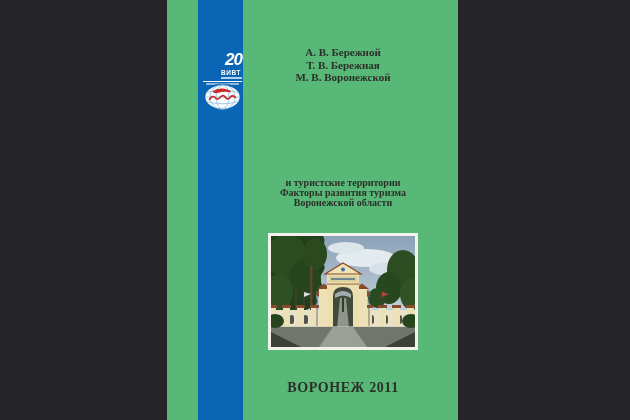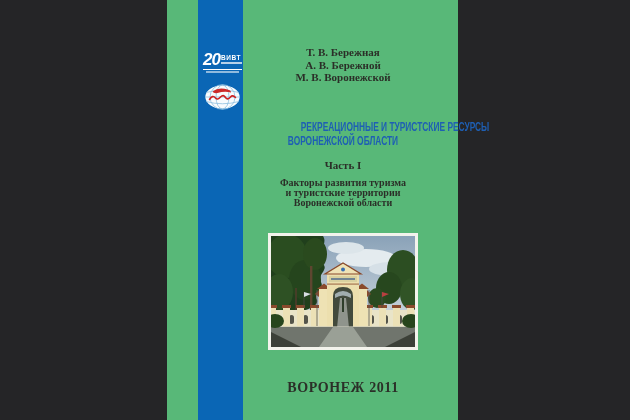--- a/index.html
+++ b/index.html
@@ -13,21 +13,21 @@
   .cover{
     position:absolute;left:167px;top:0;width:291px;height:420px;
     background:#58b878;
   }
   .band{
     position:absolute;left:31px;top:0;width:45px;height:420px;
     background:#0a66b5;
   }
   
   .vivt{position:absolute;left:5px;top:52px;width:39px;color:#fff;font-family:"Liberation Sans",sans-serif;}
-  .vivt-row{display:flex;align-items:flex-start;}
+  .vivt-row{display:flex;align-items:flex-end;flex-direction:column;}
   .vivt-num{font-style:italic;font-weight:700;font-size:17px;line-height:15px;letter-spacing:-1px;}
   .vivt-col{display:flex;flex-direction:column;padding-top:2px;margin-left:1px;}
   .vivt-txt{font-weight:700;font-size:6.5px;line-height:7px;letter-spacing:0.6px;}
   .vivt-microbar{width:21px;height:2px;background:rgba(255,255,255,.7);margin-top:1px;}
   .vivt-underline{width:39px;height:1px;background:#fff;margin-top:2px;}
   .vivt-bottombar{width:33px;height:2px;background:rgba(255,255,255,.55);margin:1px 0 0 3px;}
   
   .globe{position:absolute;left:5px;top:83px;width:39px;height:28px;}
   .globe svg{display:block;width:100%;height:100%;}
   
@@ -83,35 +83,30 @@
           </g>
           <path d="M9.5,8.5 Q14.5,4.5 21.5,5.8 Q28.5,7 28,9.5 Q21.5,8 14.5,10 Q10.5,10.6 9.5,8.5 Z" fill="#cc2a2a"></path>
           <path d="M6.5,16.5 Q9.5,11.5 12.5,15 Q14.5,17.5 17.5,14 Q20.5,11 22.5,14.5 Q24.5,17.5 27.5,14 Q29.5,11.5 32.5,14.5" stroke="#cc2222" stroke-width="1.6" fill="none" stroke-linecap="round"></path>
         </svg>
       </div>
     </div>
 
     <div class="content">
 
       <div class="authors">
+        <div>А. В. Бережной</div>
         <div>Т. В. Бережная</div>
-        <div>А. В. Бережной</div>
         <div>М. В. Воронежской</div>
       </div>
 
-      <div class="title">
-        <div><span class="cond">РЕКРЕАЦИОННЫЕ И ТУРИСТСКИЕ РЕСУРСЫ</span></div>
-        <div><span class="cond">ВОРОНЕЖСКОЙ ОБЛАСТИ</span></div>
-      </div>
-
-      <div class="part">Часть I</div>
+
 
       <div class="subtitle">
+        <div>и туристские территории</div>
         <div>Факторы развития туризма</div>
-        <div>и туристские территории</div>
         <div>Воронежской области</div>
       </div>
 
       <div class="photo">
         <svg viewBox="0 0 144 111" preserveAspectRatio="none">
           <defs>
             <linearGradient id="skyg" x1="0" y1="0" x2="0" y2="1">
               <stop offset="0" stop-color="#8aa2b8"></stop>
               <stop offset="0.55" stop-color="#b9c7d3"></stop>
               <stop offset="1" stop-color="#dde4e6"></stop>

